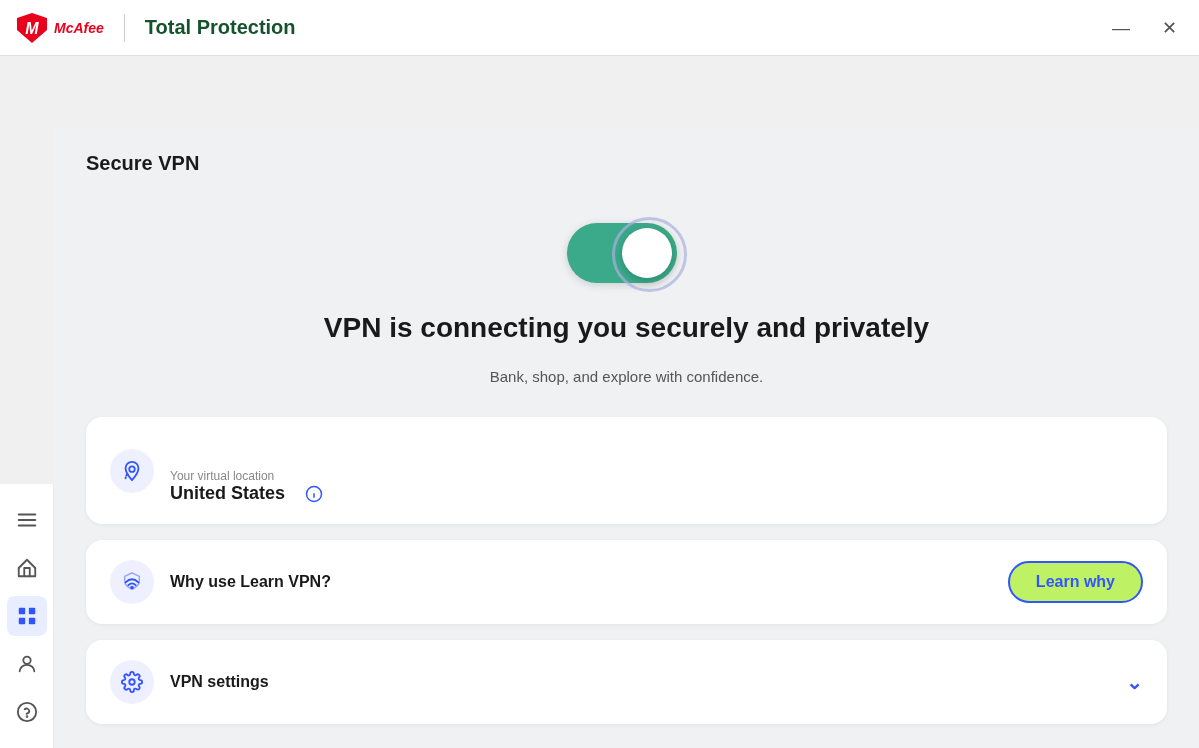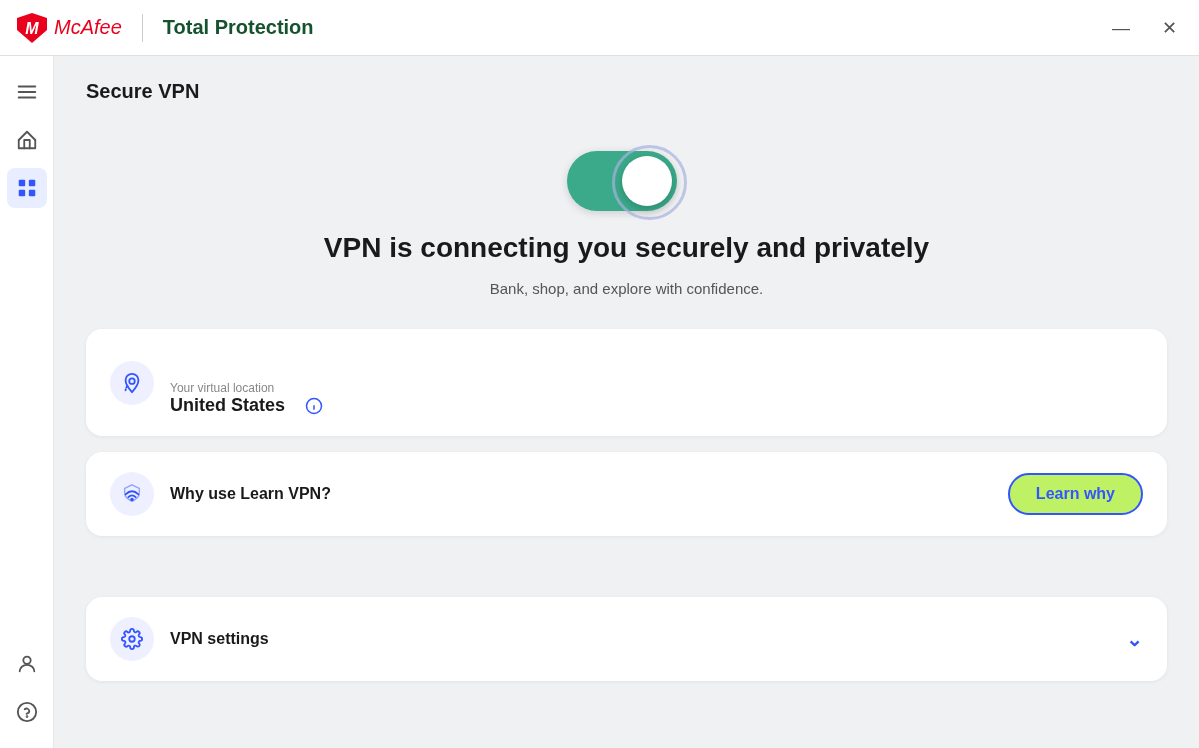--- a/index.html
+++ b/index.html
@@ -6,48 +6,48 @@
     body { font-family: -apple-system, BlinkMacSystemFont, 'Segoe UI', Arial, sans-serif; background: #f0f0f0; width: 1199px; height: 748px; overflow: hidden; }
 
     
     .titlebar {
       display: flex; align-items: center; justify-content: space-between;
       background: #ffffff; height: 56px; padding: 0 16px;
       border-bottom: 1px solid #e0e0e0;
     }
     .titlebar-left { display: flex; align-items: center; gap: 12px; }
     .mcafee-logo { display: flex; align-items: center; gap: 6px; }
-    .logo-text { font-size: 20px; font-weight: 400; color: #e8001d; font-style: italic; }
+    .logo-text { font-size: 14px; font-weight: 700; color: #e8001d; font-style: italic; }
     .divider-vertical { width: 1px; height: 28px; background: #cccccc; margin: 0 8px; }
     .app-title { font-size: 20px; font-weight: 700; color: #14532d; }
     .titlebar-controls { display: flex; gap: 20px; align-items: center; }
     .title-btn { background: none; border: none; cursor: pointer; font-size: 18px; color: #555; line-height: 1; padding: 2px 6px; }
 
     
-    .main-layout { display: flex; height: calc(748px - 56px); }
+    .main-layout { display: flex; height: calc(748px - 56px); align-items: flex-end; }
 
     
     .sidebar {
       width: 54px; background: #ffffff; display: flex; flex-direction: column;
       align-items: center; padding: 16px 0; gap: 8px;
       border-right: 1px solid #e8e8e8;
     }
     .sidebar-icon { width: 40px; height: 40px; display: flex; align-items: center; justify-content: center; border-radius: 8px; cursor: pointer; font-size: 20px; color: #555; }
     .sidebar-icon.active { background: #e8eeff; color: #3355ff; }
     .sidebar-icon svg { width: 22px; height: 22px; }
 
     
     .content {
       flex: 1; background: #f0f1f3; padding: 24px 32px; overflow-y: auto;
       display: flex; flex-direction: column; gap: 16px;
     }
     .page-title { font-size: 20px; font-weight: 700; color: #1a1a1a; margin-bottom: 8px; }
 
     
-    .vpn-hero { display: flex; flex-direction: column; align-items: center; padding: 24px 0 16px; gap: 16px; }
+    .vpn-hero { display: flex; flex-direction: column; align-items: center; padding: 24px 0 16px; gap: 24px; }
 
     
     .toggle-wrapper { position: relative; width: 120px; height: 65px; }
     .toggle-track {
       width: 110px; height: 60px; border-radius: 30px;
       background: #3aaa8a; position: relative; cursor: pointer;
       box-shadow: 0 2px 8px rgba(0,0,0,0.15);
     }
     .toggle-outer-ring {
       position: absolute; top: -6px; right: -10px;
@@ -86,21 +86,21 @@
       white-space: nowrap;
     }
     .btn-learn {
       background: #bef264; color: #3355ff; border: 2px solid #3355ff;
       border-radius: 24px; padding: 10px 26px; font-size: 16px;
       font-weight: 600; cursor: pointer; white-space: nowrap;
     }
     .card-text { font-size: 16px; font-weight: 600; color: #1a1a1a; }
 
     
-    .card-settings { cursor: pointer; margin-top: 45px; }
+    .card-settings { cursor: pointer; }
     .chevron-icon { color: #3355ff; font-size: 20px; font-weight: 700; }
 
     
     .sidebar-bottom { margin-top: auto; display: flex; flex-direction: column; align-items: center; gap: 8px; }
   </style>
 </head>
 <body>
 
 <div class="titlebar">
   <div class="titlebar-left">

